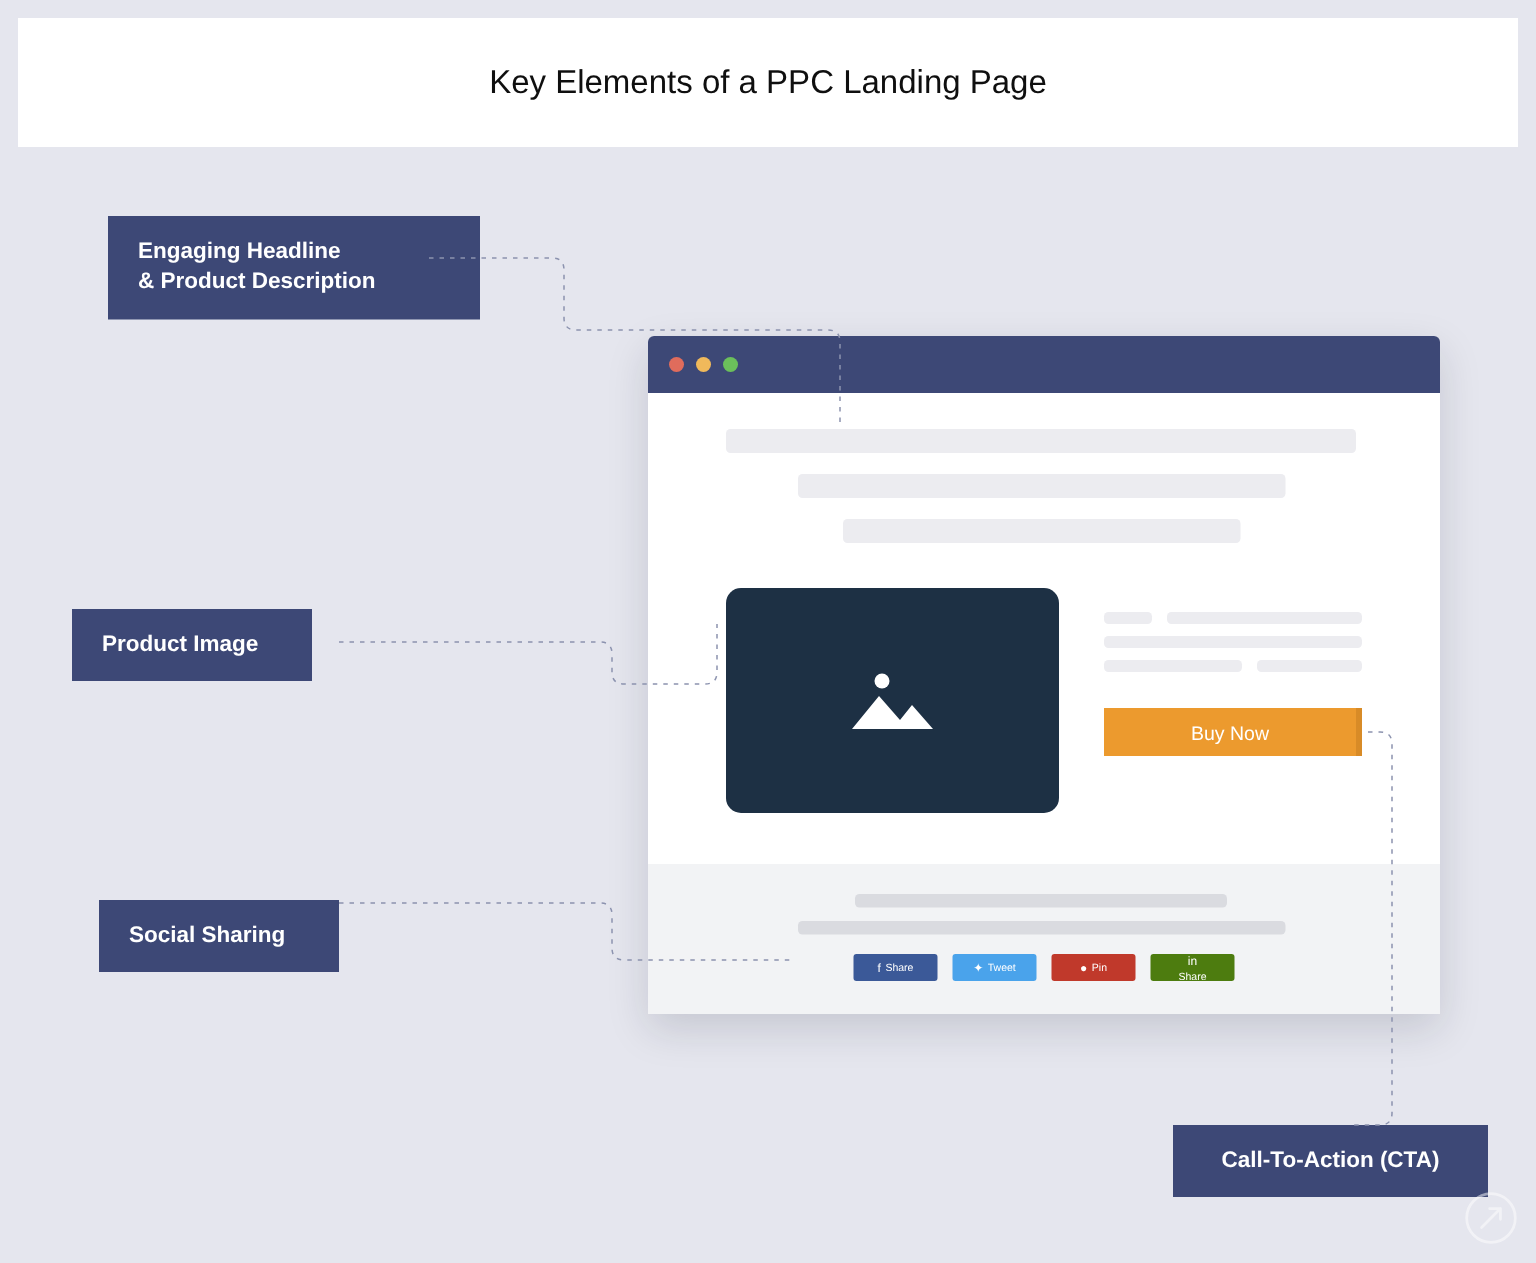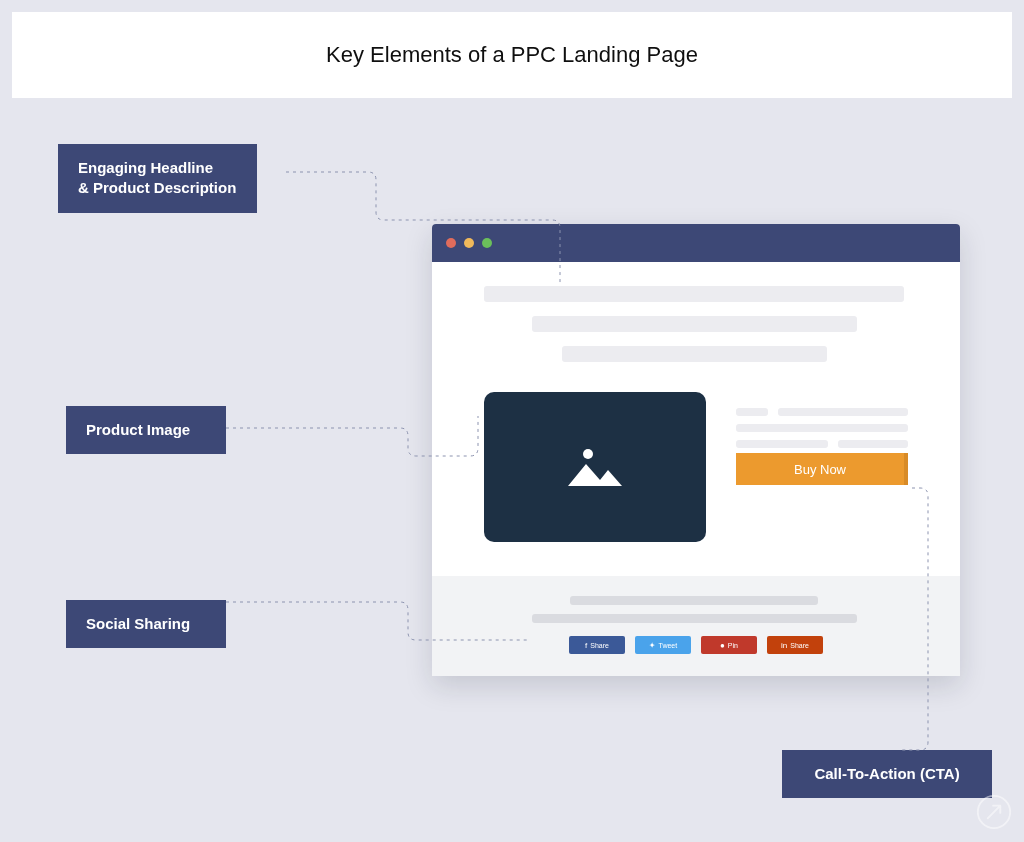--- a/index.html
+++ b/index.html
@@ -32,22 +32,22 @@
   .label {
     position: absolute;
     background: #3d4876;
     color: #ffffff;
     font-size: 15px;
     font-weight: 600;
     padding: 14px 20px;
     line-height: 1.35;
     min-width: 160px;
   }
-  .label-headline { left: 58px; top: 144px; width: 199px; }
-  .label-image    { left: 66px; top: 406px; width: 160px; }
+  .label-headline { left: 72px; top: 144px; width: 248px; }
+  .label-image    { left: 48px; top: 406px; width: 160px; }
   .label-social   { left: 66px; top: 600px; width: 160px; }
   .label-cta      { right: 32px; top: 750px; width: 210px; text-align:center;}
 
   
   .browser {
     position: absolute;
     left: 432px; top: 224px;
     width: 528px; height: 452px;
     background: #ffffff;
     box-shadow: 0 10px 28px rgba(20,25,50,0.15);
@@ -92,21 +92,21 @@
   
   .rline { background: #ececf0; border-radius: 3px; position: absolute; height: 8px; }
   .rl1 { left: 304px; top: 146px; width: 32px; }
   .rl2 { left: 346px; top: 146px; width: 130px; }
   .rl3 { left: 304px; top: 162px; width: 172px; }
   .rl4 { left: 304px; top: 178px; width: 92px; }
   .rl5 { left: 406px; top: 178px; width: 70px; }
 
   .cta-btn {
     position: absolute;
-    left: 304px; top: 191px;
+    left: 304px; top: 210px;
     width: 172px; height: 32px;
     background: #ec9a2e;
     color: #ffffff;
     display: flex; align-items: center; justify-content: center;
     font-size: 13px; font-weight: 500;
     border-right: 4px solid #d88b27;
   }
 
   
   .footer {
@@ -124,21 +124,21 @@
   }
   .sbtn {
     width: 56px; height: 18px; border-radius: 2px;
     display: flex; align-items: center; justify-content: center;
     color: #fff; font-size: 7px; gap:3px;
   }
   .sbtn span.icon { font-size:8px; }
   .s-fb { background: #3b5998; }
   .s-tw { background: #4aa3eb; }
   .s-pn { background: #c0392b; }
-  .s-in { background: #c2410c; }
+  .s-in { background: #4d7c0f; flex-direction: column; }
 
   
   svg.connectors {
     position: absolute; left:0; top:0; width:1024px; height:842px;
     pointer-events: none;
   }
   svg.connectors path {
     stroke: #8c93af;
     stroke-width: 1;
     fill: none;

